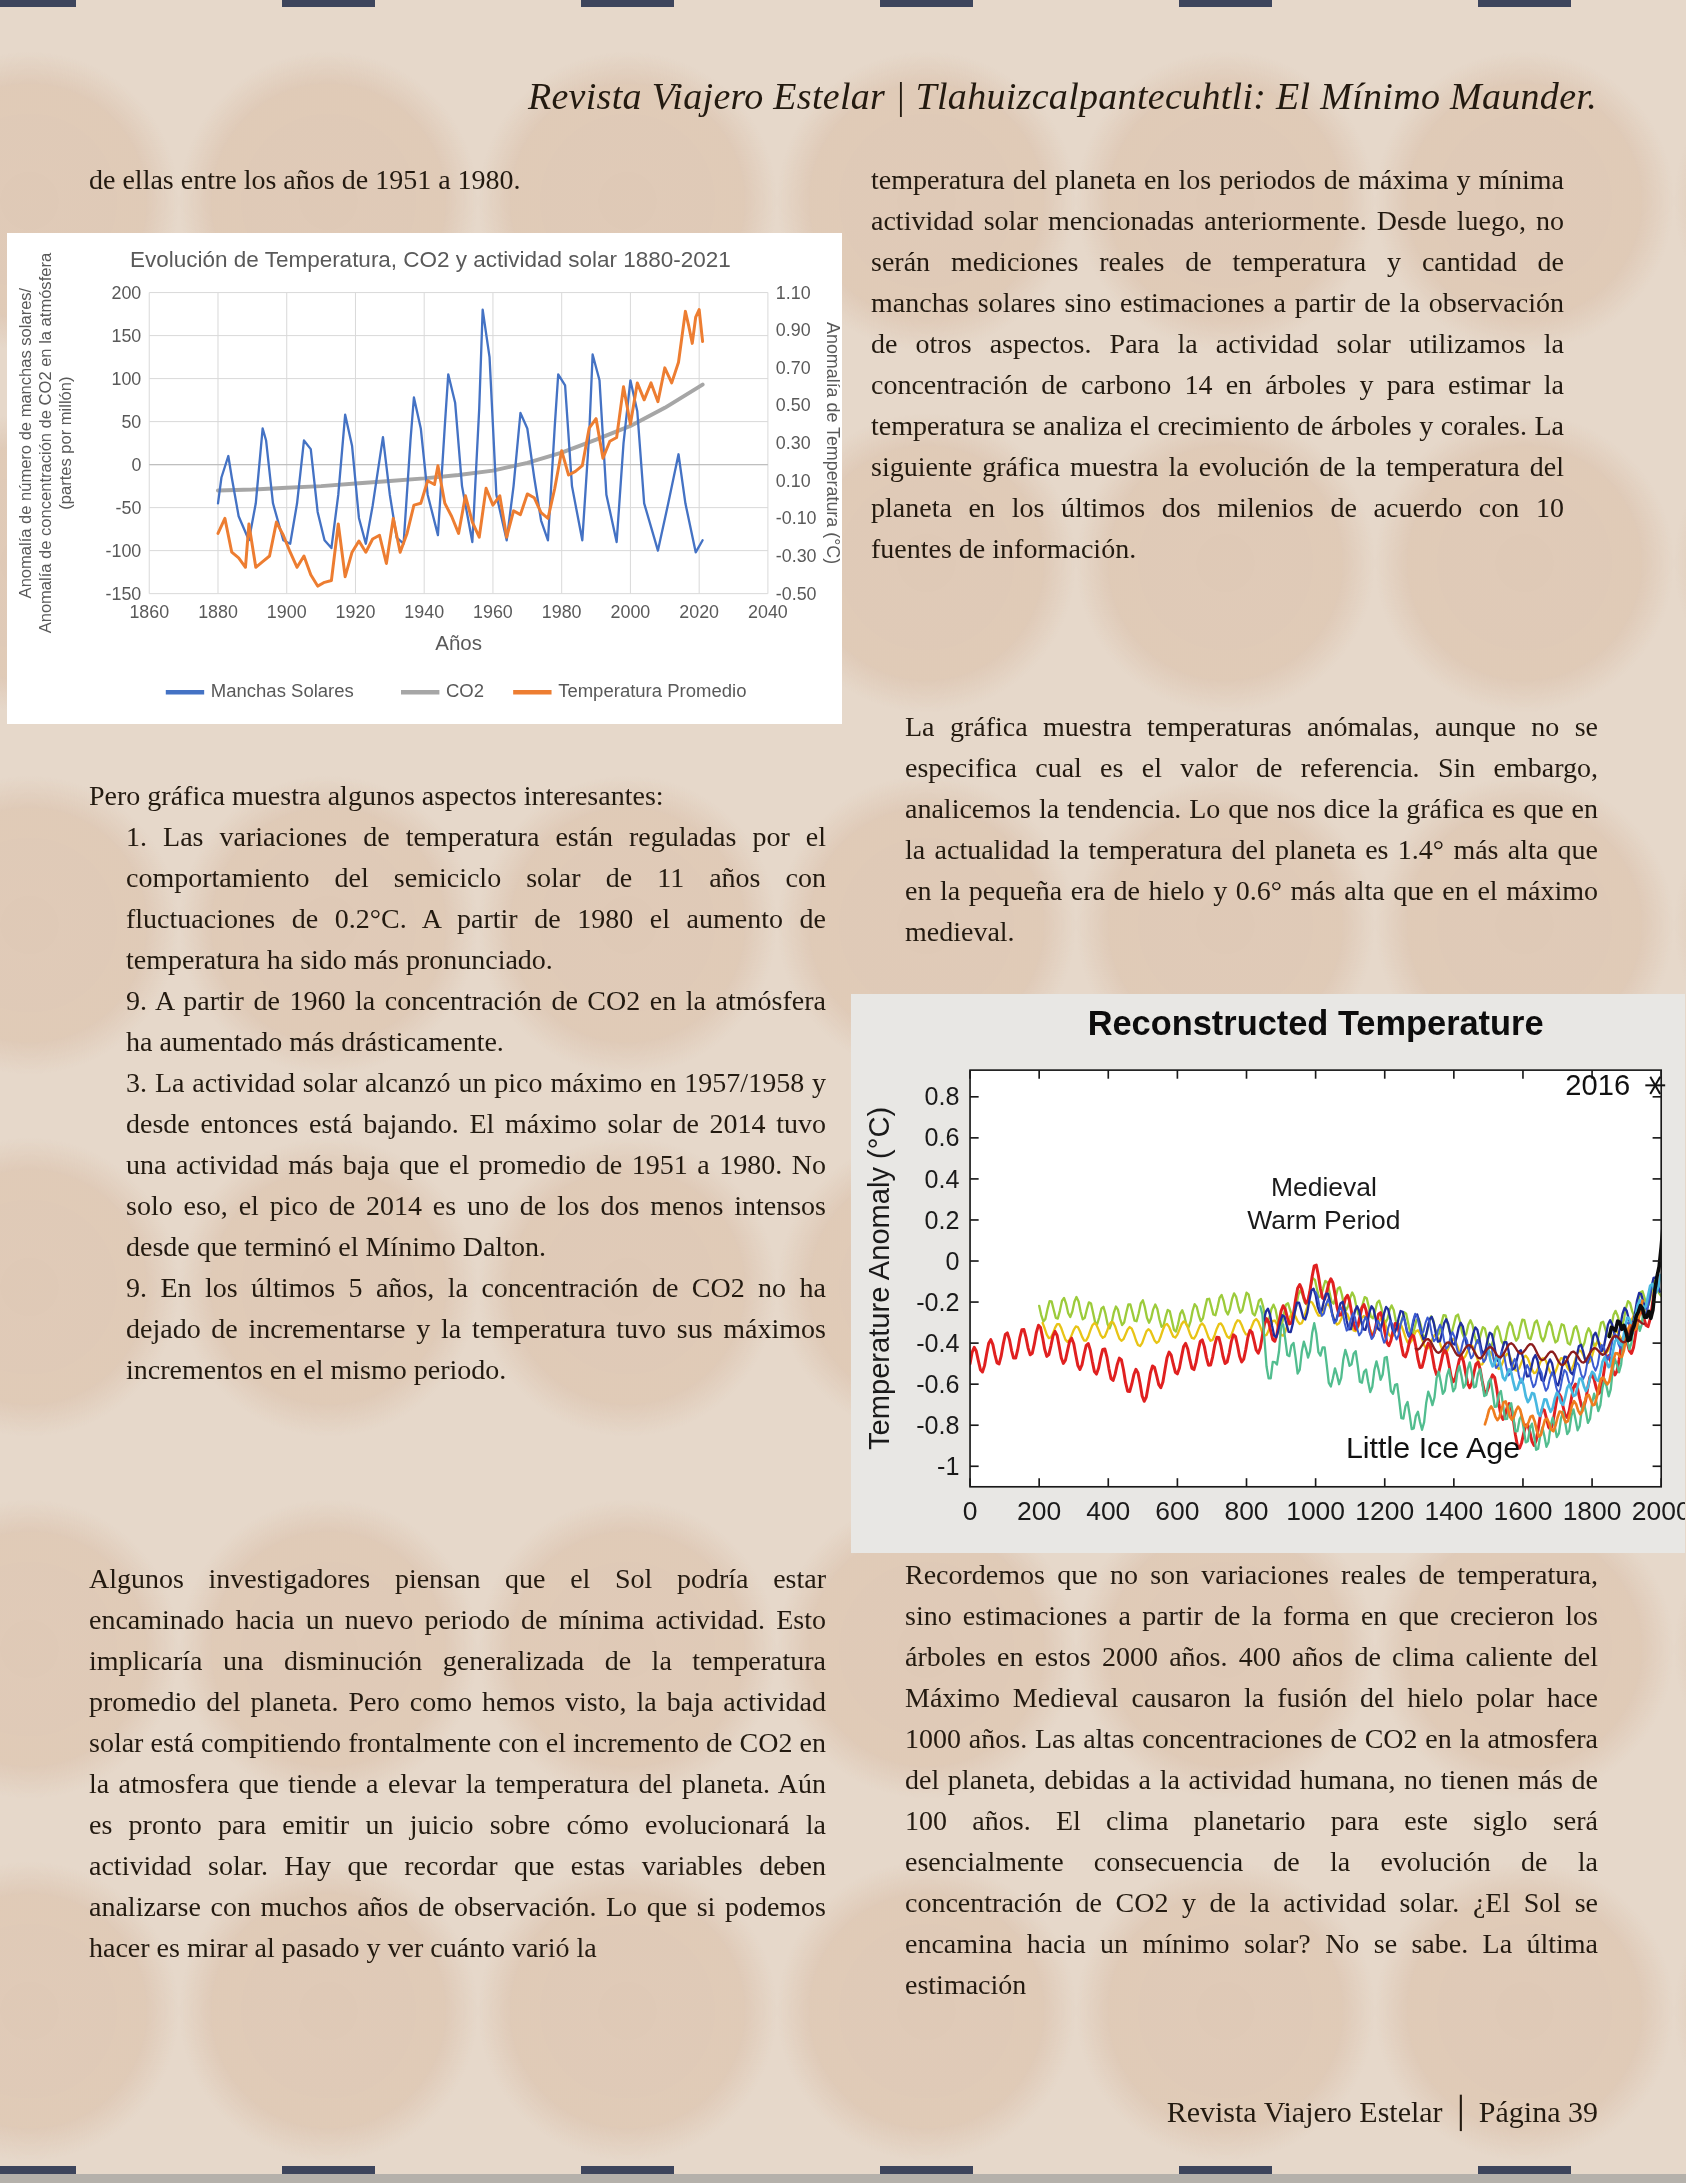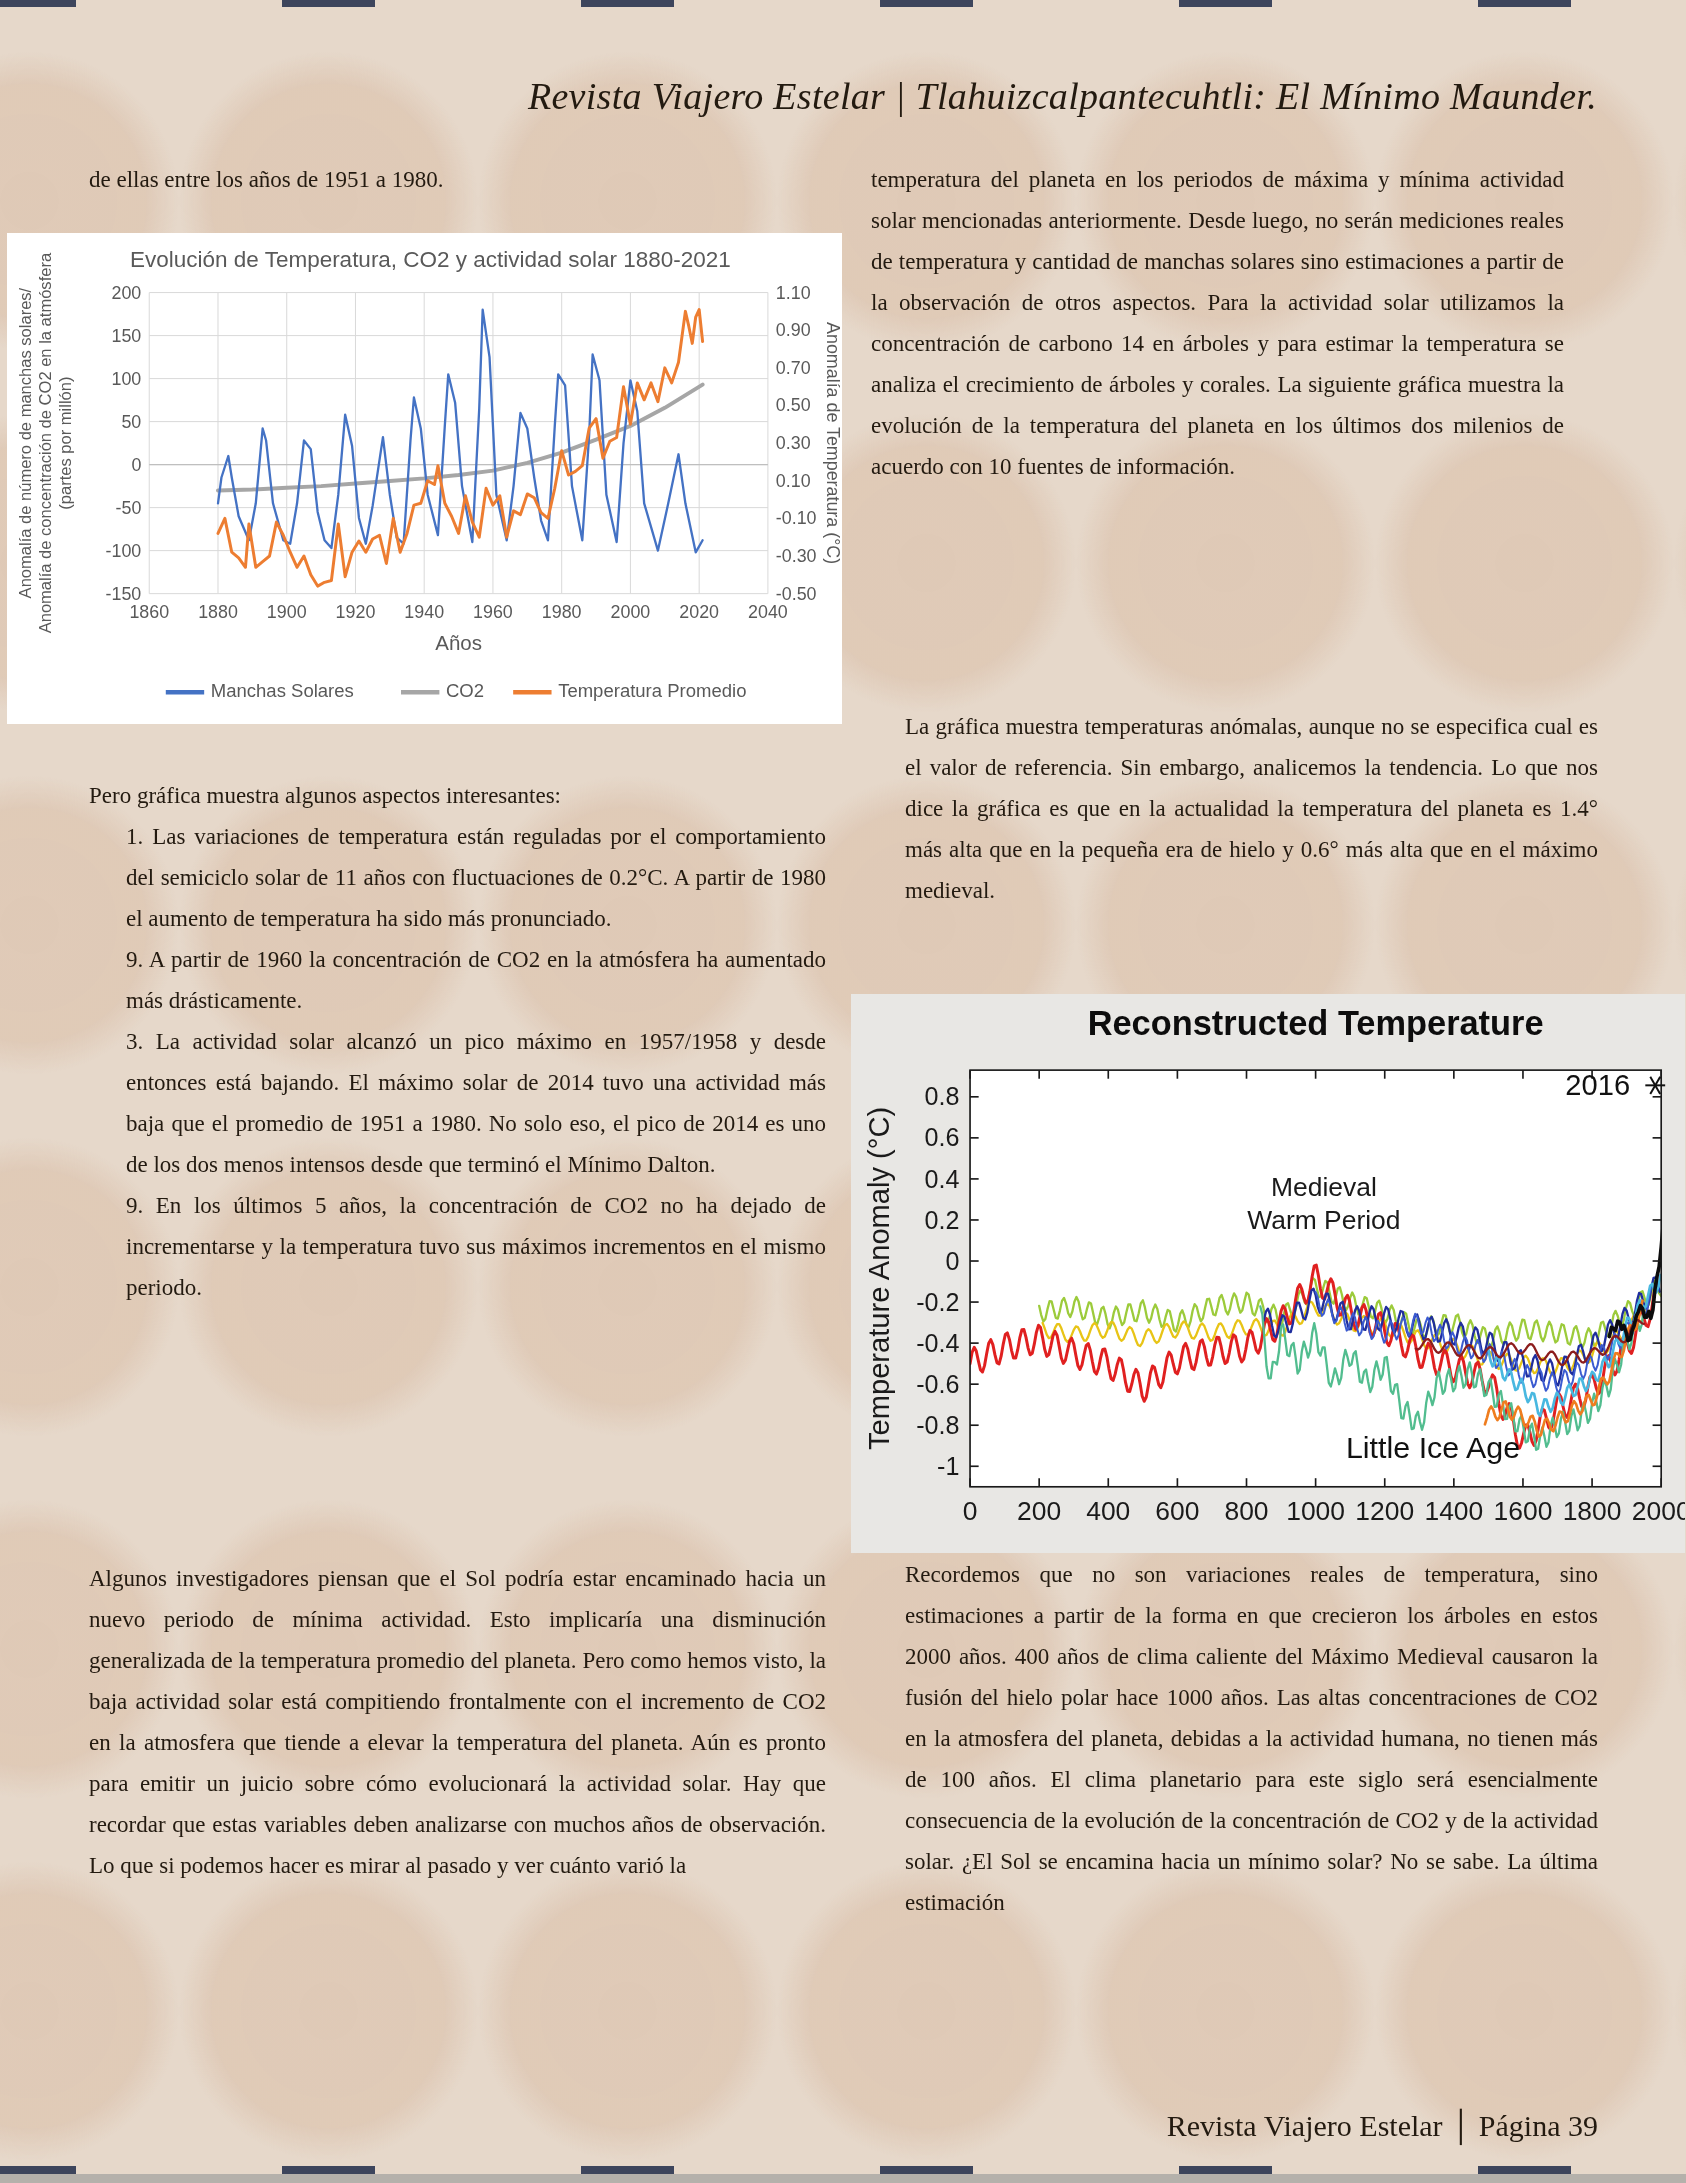--- a/index.html
+++ b/index.html
@@ -13,31 +13,31 @@
     color:#231a10;
   }
   .edge-dashes{position:absolute;left:0;right:0;height:7.3px;
     background-image:linear-gradient(90deg, transparent 0 103px, #2a3550 103px 196px, transparent 196px 299px);
     background-size:299px 100%;background-position-x:179px;opacity:.9;}
   .edge-dashes.top{top:0;}
   .edge-dashes.bottom{bottom:9.3px;}
   .bottom-strip{position:absolute;left:0;right:0;bottom:0;height:9.3px;background:#b5b1ab;}
   .header{position:absolute;top:74px;left:89px;width:1508px;text-align:right;
     font-style:italic;font-size:38px;letter-spacing:0.3px;}
-  .body-text{font-size:23px;line-height:41px;text-align:justify;}
+  .body-text{font-size:28px;line-height:41px;text-align:justify;}
   .intro-line{position:absolute;left:89px;top:159px;width:737px;}
   .figure1{position:absolute;left:6.6px;top:233px;width:835px;height:491px;background:#ffffff;}
   .aspects{position:absolute;left:89px;top:775px;width:737px;}
   .aspects .item{padding-left:37px;}
   .closing-par{position:absolute;left:89px;top:1558px;width:737px;}
   .rp1{position:absolute;left:871px;top:159px;width:693px;}
   .rp2{position:absolute;left:905px;top:706px;width:693px;}
   .figure2{position:absolute;left:851px;top:994px;width:834px;height:559px;background:#e8e7e4;}
   .rp3{position:absolute;left:905px;top:1554px;width:693px;}
-  .footer{position:absolute;left:905px;top:2095px;width:693px;text-align:right;font-size:30px;margin-top:14px;}
+  .footer{position:absolute;left:905px;top:2095px;width:693px;text-align:right;font-size:30px;}
   svg{display:block;}
 </style>
 </head>
 <body>
 
 <div class="edge-dashes top"></div>
 
 <div class="header">
   <span>Revista Viajero Estelar | Tlahuizcalpantecuhtli: El Mínimo Maunder.</span>
 </div>

